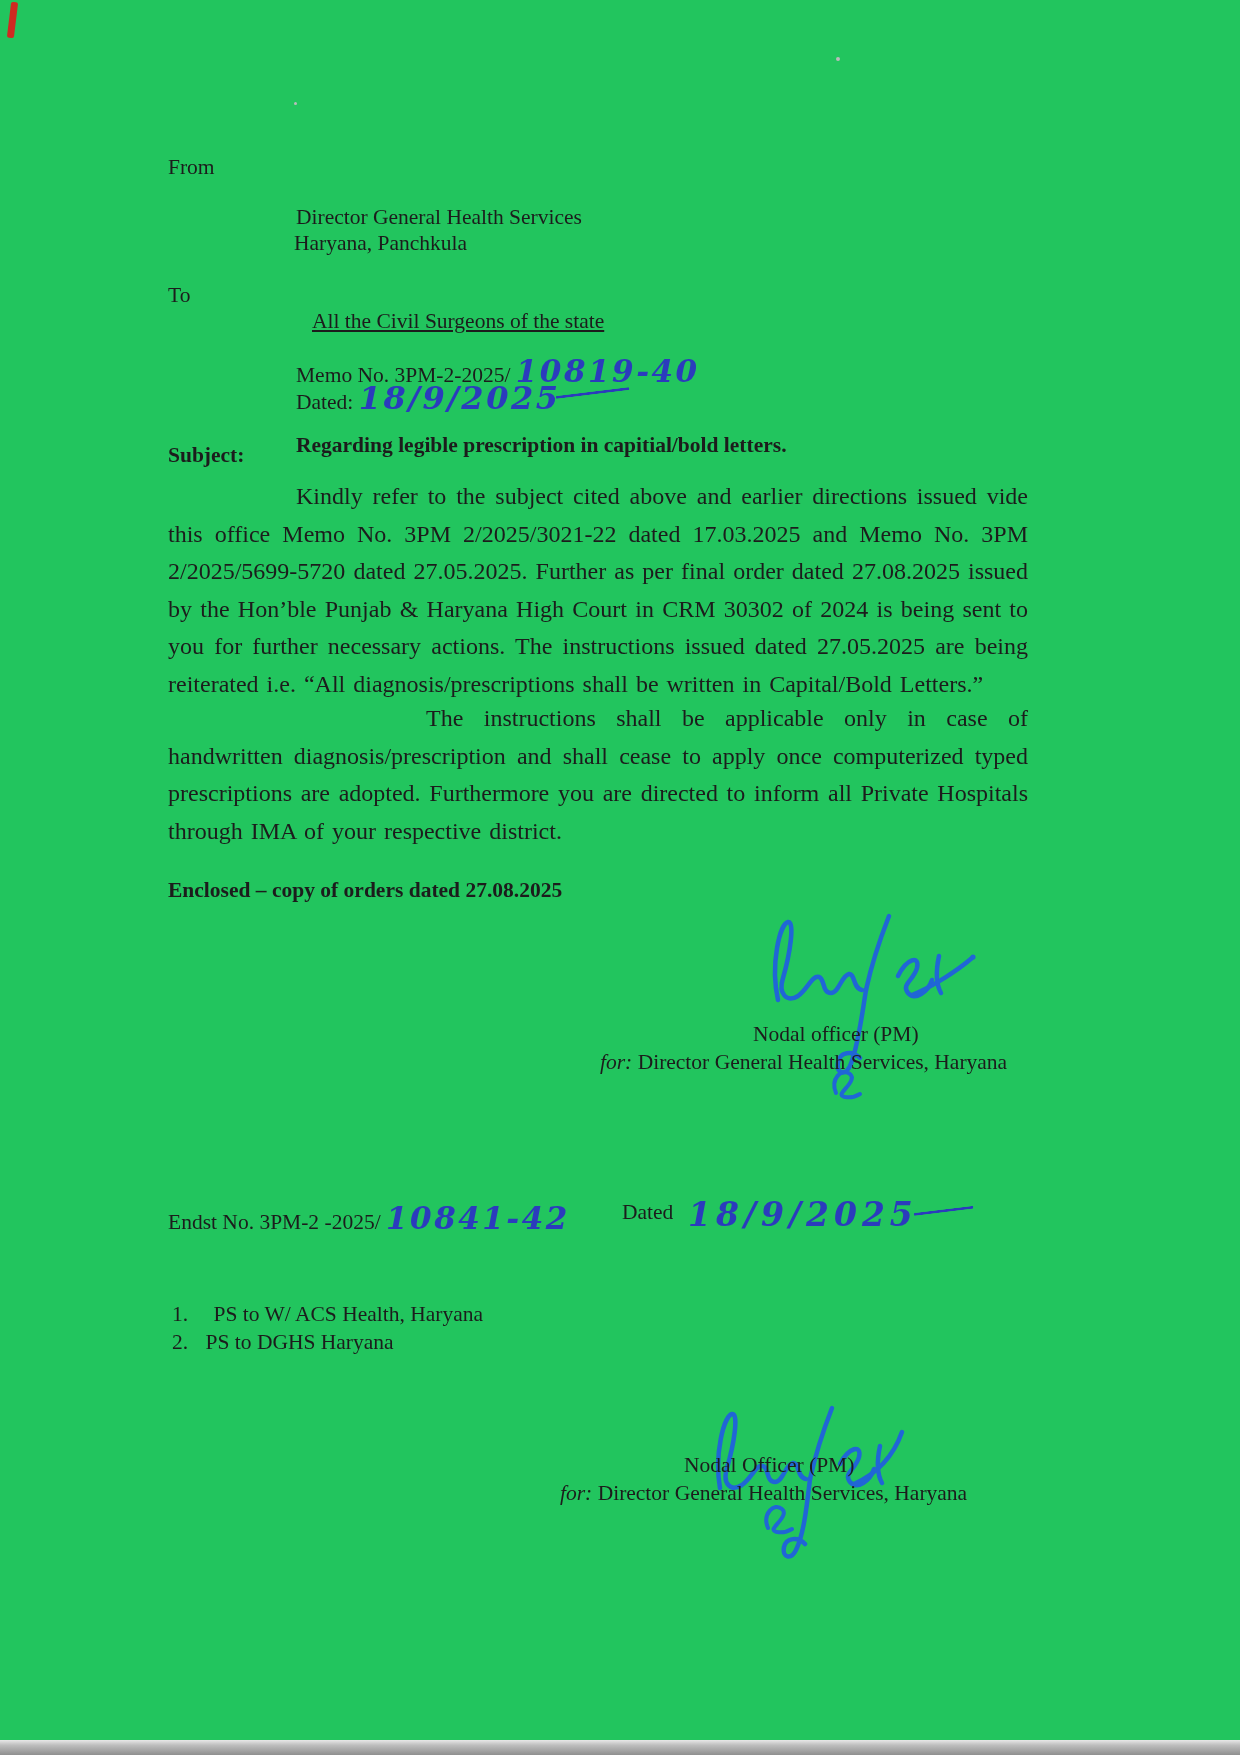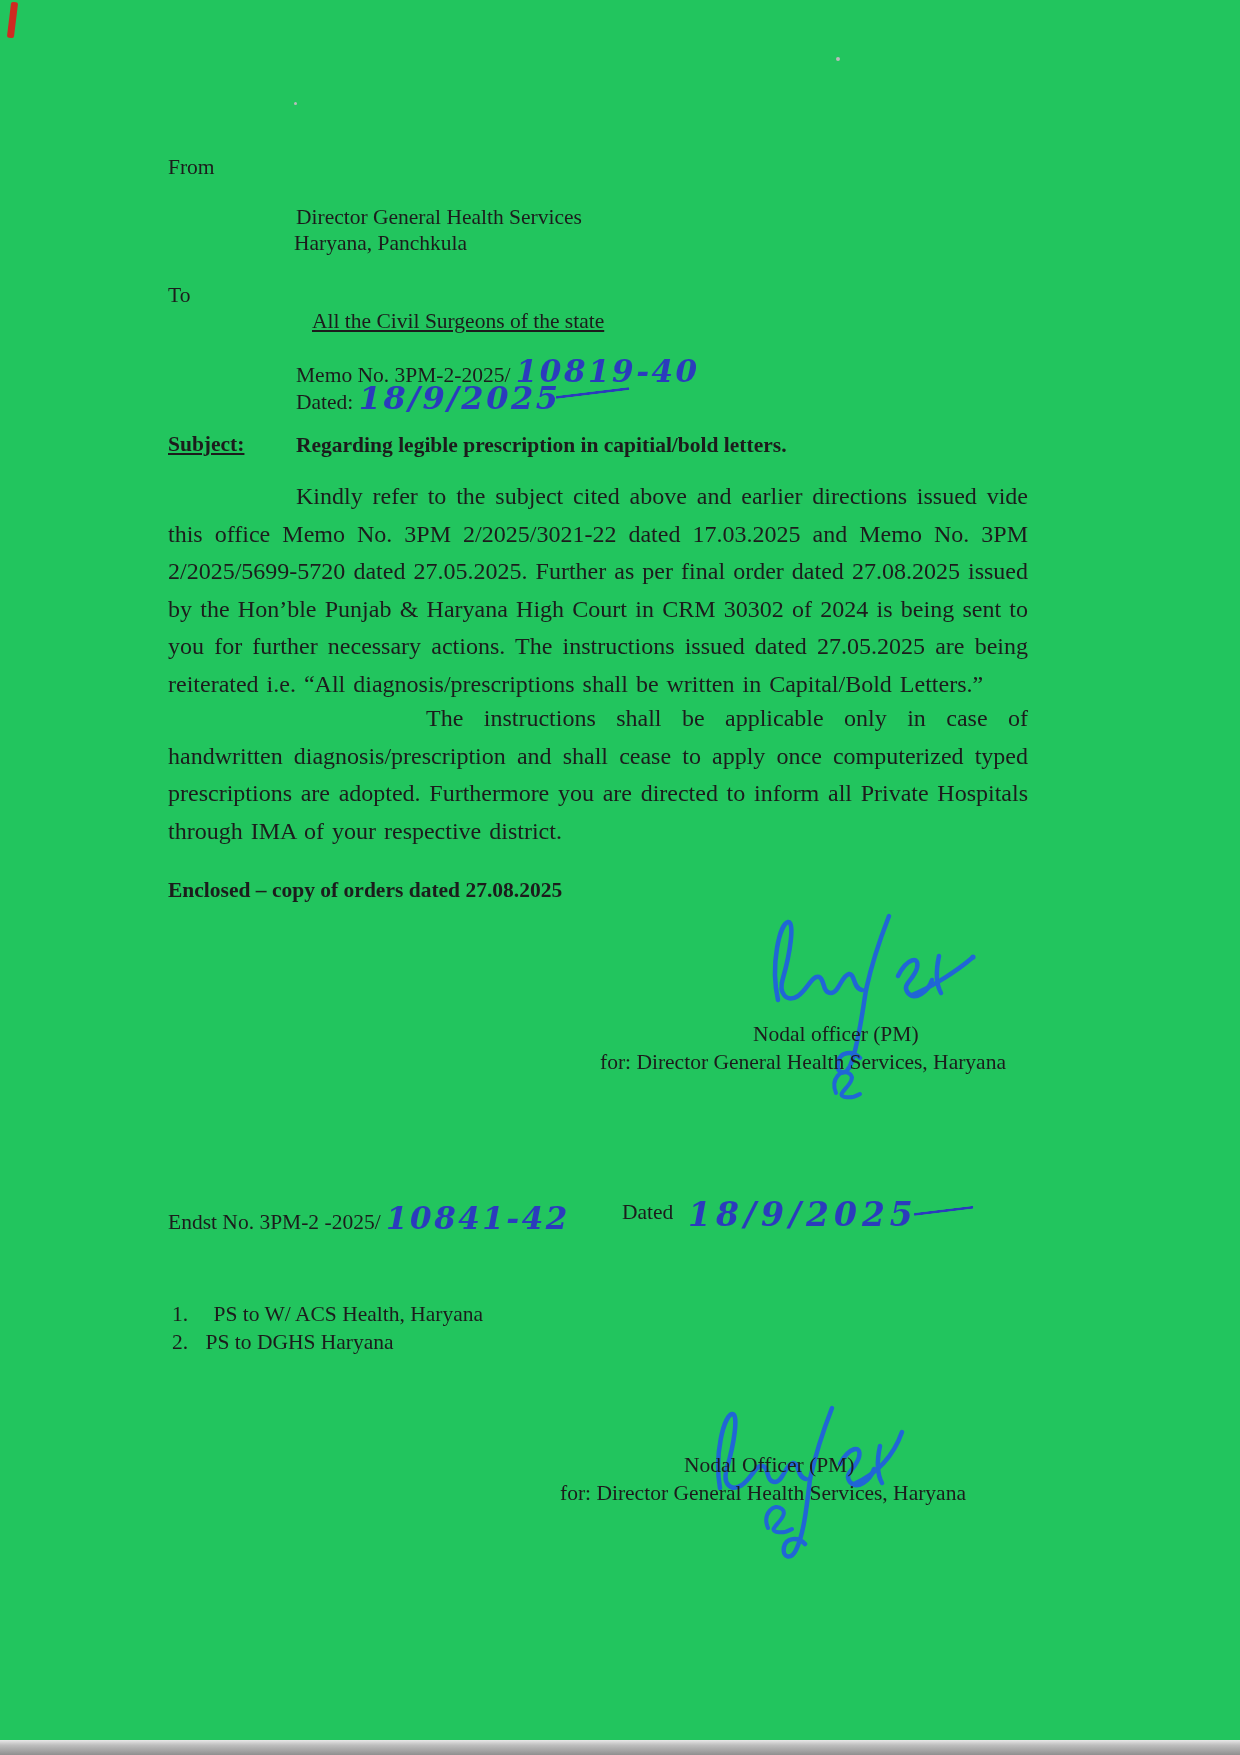--- a/index.html
+++ b/index.html
@@ -5,21 +5,21 @@
   html,body { margin:0; padding:0; background:#ffffff; }
   .page {
     position:relative; width:1240px; height:1755px;
     background:#22c55e; overflow:hidden;
     font-family:"Liberation Serif", serif; color:#1c1c1c;
     font-size:21.5px;
   }
   .abs { position:absolute; }
   .typed { white-space:nowrap; }
   .bold { font-weight:bold; }
-  .it { }
+  .it { font-style:italic; }
   .para {
     position:absolute; left:168px; width:860px;
     text-align:justify; line-height:37.6px; font-size:24px;
     word-spacing:2px;
   }
   .hw {
     font-family:"DejaVu Serif", serif; font-style:italic; font-weight:600;
     color:var(--ink,#2b3fbe); letter-spacing:2.5px; white-space:nowrap;
     transform:rotate(-2deg); transform-origin:left bottom;
   }
@@ -56,21 +56,21 @@
   <div class="abs typed" style="left:296px; top:353px;">
     <span>Memo No. 3PM-2-2025/</span>
     <span class="hw" style="font-size:31px;">10819-40</span>
   </div>
 
   <div class="abs typed" style="left:296px; top:379px;">
     <span>Dated:</span>
     <span class="hw" style="font-size:32px;">18/9/2025</span><span class="flourish" style="width:74px;"></span>
   </div>
 
-  <div class="abs typed bold" style="left:168px; top:432px;text-decoration:underline;">Subject:</div>
+  <div class="abs typed bold" style="left:168px; top:443px;">Subject:</div>
   <div class="abs typed bold" style="left:296px; top:433px;">Regarding legible prescription in capitial/bold letters.</div>
 
   <p class="para" style="top:478px; text-indent:128px; margin:0;">Kindly refer to the subject cited above and earlier directions issued vide this office Memo No. 3PM 2/2025/3021-22 dated 17.03.2025 and Memo No. 3PM 2/2025/5699-5720 dated 27.05.2025. Further as per final order dated 27.08.2025 issued by the Hon’ble Punjab &amp; Haryana High Court in CRM 30302 of 2024 is being sent to you for  further necessary actions. The instructions issued dated 27.05.2025 are being reiterated i.e. “All diagnosis/prescriptions shall be written in Capital/Bold Letters.”</p>
 
   <p class="para" style="top:700px; text-indent:258px; margin:0;">The instructions shall be applicable only in case of handwritten diagnosis/prescription  and shall cease to apply once computerized typed prescriptions are adopted. Furthermore you are directed to inform all Private Hospitals through IMA of your respective district.</p>
 
   <div class="abs typed bold" style="left:168px; top:878px;">Enclosed – copy of orders dated 27.08.2025</div>
 
   <div class="abs sig" style="left:762px; top:898px;">
     <svg width="215" height="200" viewBox="0 0 215 200" fill="none">

